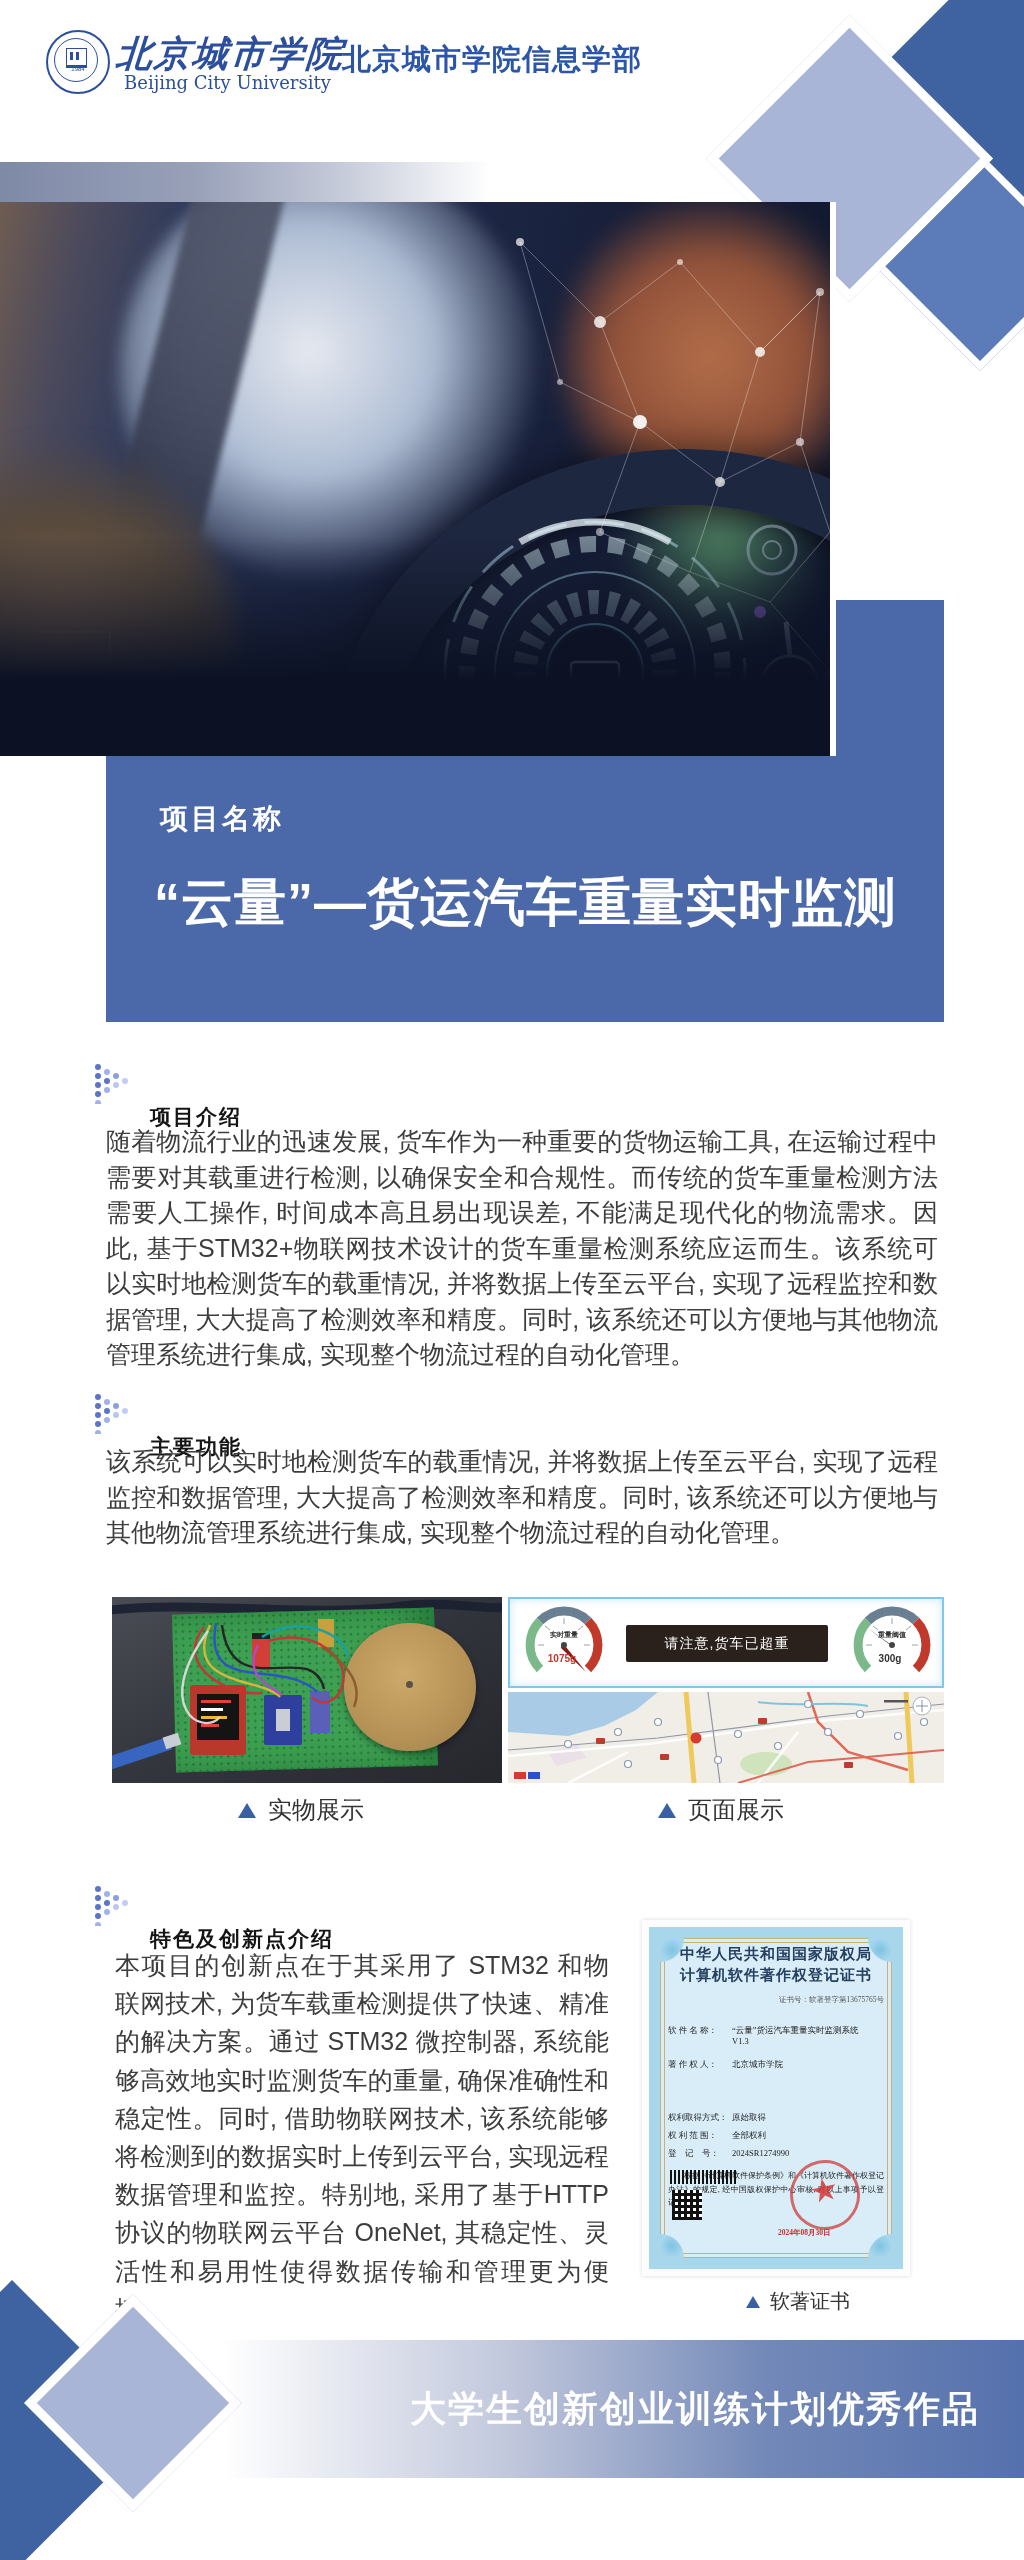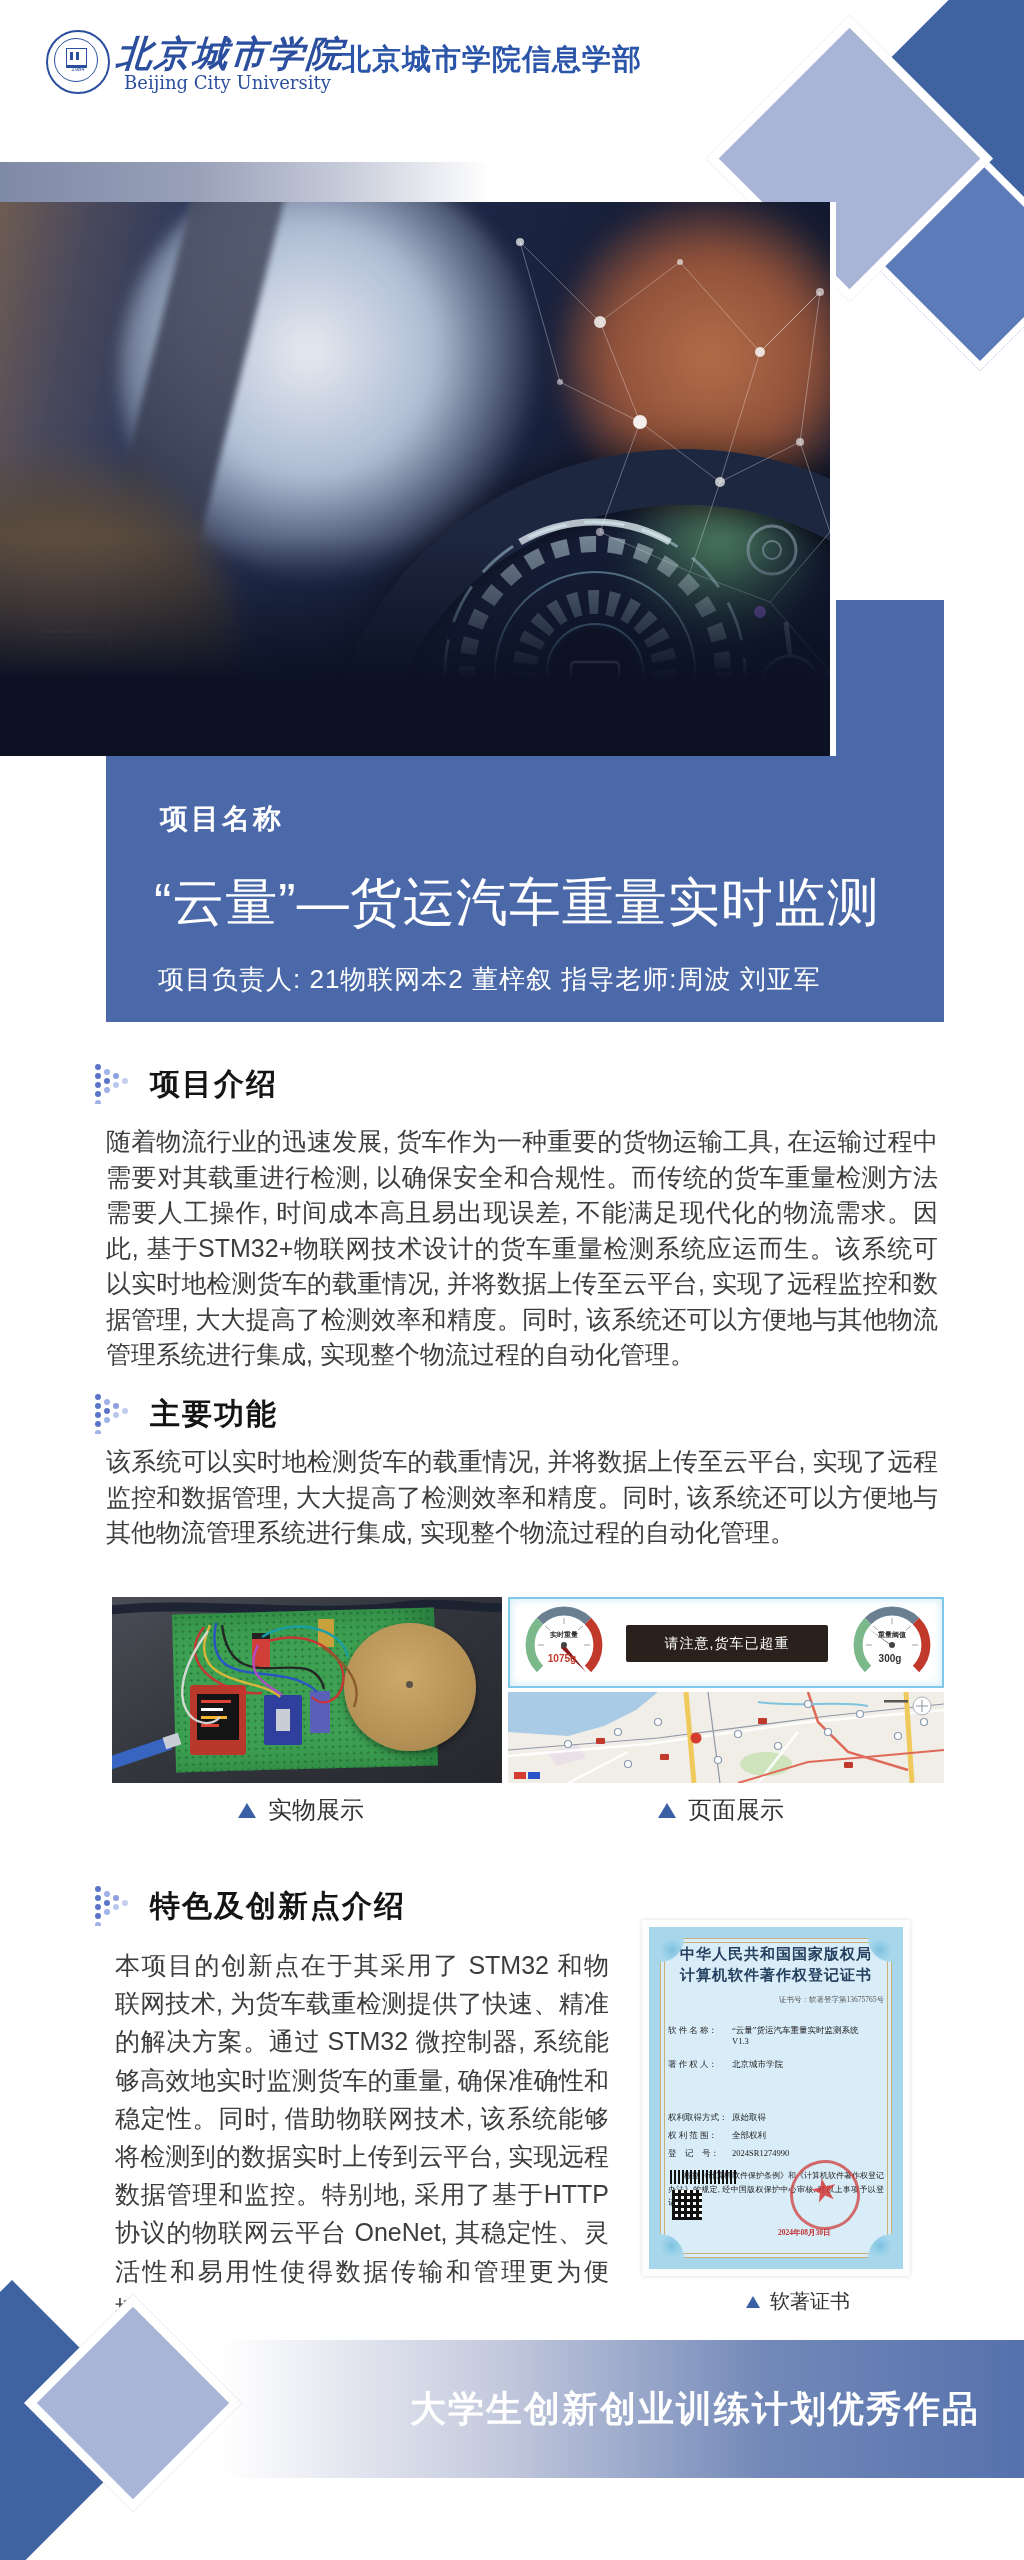--- a/index.html
+++ b/index.html
@@ -53,25 +53,25 @@
   .hero-pillar{position:absolute;left:150px;top:-60px;width:90px;height:460px;background:linear-gradient(#52576b,#2c3248);
     transform:rotate(14deg);filter:blur(3px);opacity:.9;}
   .hero-dash{position:absolute;left:0;bottom:-40px;width:100%;height:260px;
     background:linear-gradient(rgba(10,14,28,0),#0c1224 55%);}
   .wheel{position:absolute;left:330px;top:248px;width:570px;height:490px;border-radius:50%;
     border:56px solid #1e2740;transform:rotate(-9deg);box-shadow:inset 0 0 30px rgba(0,0,0,.7),0 0 40px rgba(0,0,0,.5);}
 
   
   .panel{left:106px;top:600px;width:838px;height:422px;background:#4b69a8;z-index:1;}
   .panel .plabel{position:absolute;left:54px;top:200px;font-size:28px;font-weight:bold;color:#fff;letter-spacing:3px;}
-  .panel .ptitle{position:absolute;left:48px;top:268px;font-size:52px;font-weight:normal;color:#fff;letter-spacing:1px;}
+  .panel .ptitle{position:absolute;left:48px;top:268px;font-size:52px;font-weight:bold;color:#fff;letter-spacing:1px;}
   .panel .pmembers{position:absolute;left:52px;top:362px;font-size:26px;color:#fff;letter-spacing:1px;}
 
   
-  .sec-head{position:absolute;font-size:30px;font-weight:bold;color:#141414;letter-spacing:2px;}
+  .sec-head{position:absolute;font-size:21px;font-weight:bold;color:#141414;letter-spacing:2px;margin-top:39px;}
   .dots-icon{position:absolute;width:40px;height:42px;}
   .body-text{position:absolute;font-size:25px;color:#3d3d3d;text-align:justify;}
   .intro-body{left:106px;top:1124px;width:832px;line-height:35.5px;}
   .features-body{left:106px;top:1444px;width:832px;line-height:35.5px;}
   .innov-body{left:115px;top:1946px;width:494px;line-height:38.2px;}
 
   
   .hw{left:112px;top:1597px;width:390px;height:186px;overflow:hidden;
     background:linear-gradient(150deg,#4a4d55 0%,#34363d 45%,#25272d 100%);}
   .hw .board{position:absolute;left:62px;top:14px;width:262px;height:158px;background:#3da052;transform:rotate(-1.5deg);
@@ -142,21 +142,20 @@
 
   <div class="dia dark tr-d1"></div>
   <div class="dia med tr-d3"></div>
   <div class="dia light tr-d2"></div>
 
   <div class="abs strip-top"></div>
 
   <div class="abs panel">
     <div class="plabel">项目名称</div>
     <div class="ptitle">“云量”—货运汽车重量实时监测</div>
-    <div class="pmembers">项目负责人: 21物联网本2 董梓叙 指导老师:周波 刘亚军</div>
   </div>
 
   <div class="abs hero">
     <div class="patch hero-window"></div>
     <div class="patch hero-orange"></div>
     <div class="patch hero-green"></div>
     <div class="hero-pillar"></div>
     <div class="patch hero-seat"></div>
     <div class="wheel"></div>
     <svg width="830" height="554" style="position:absolute;left:0;top:0;">

